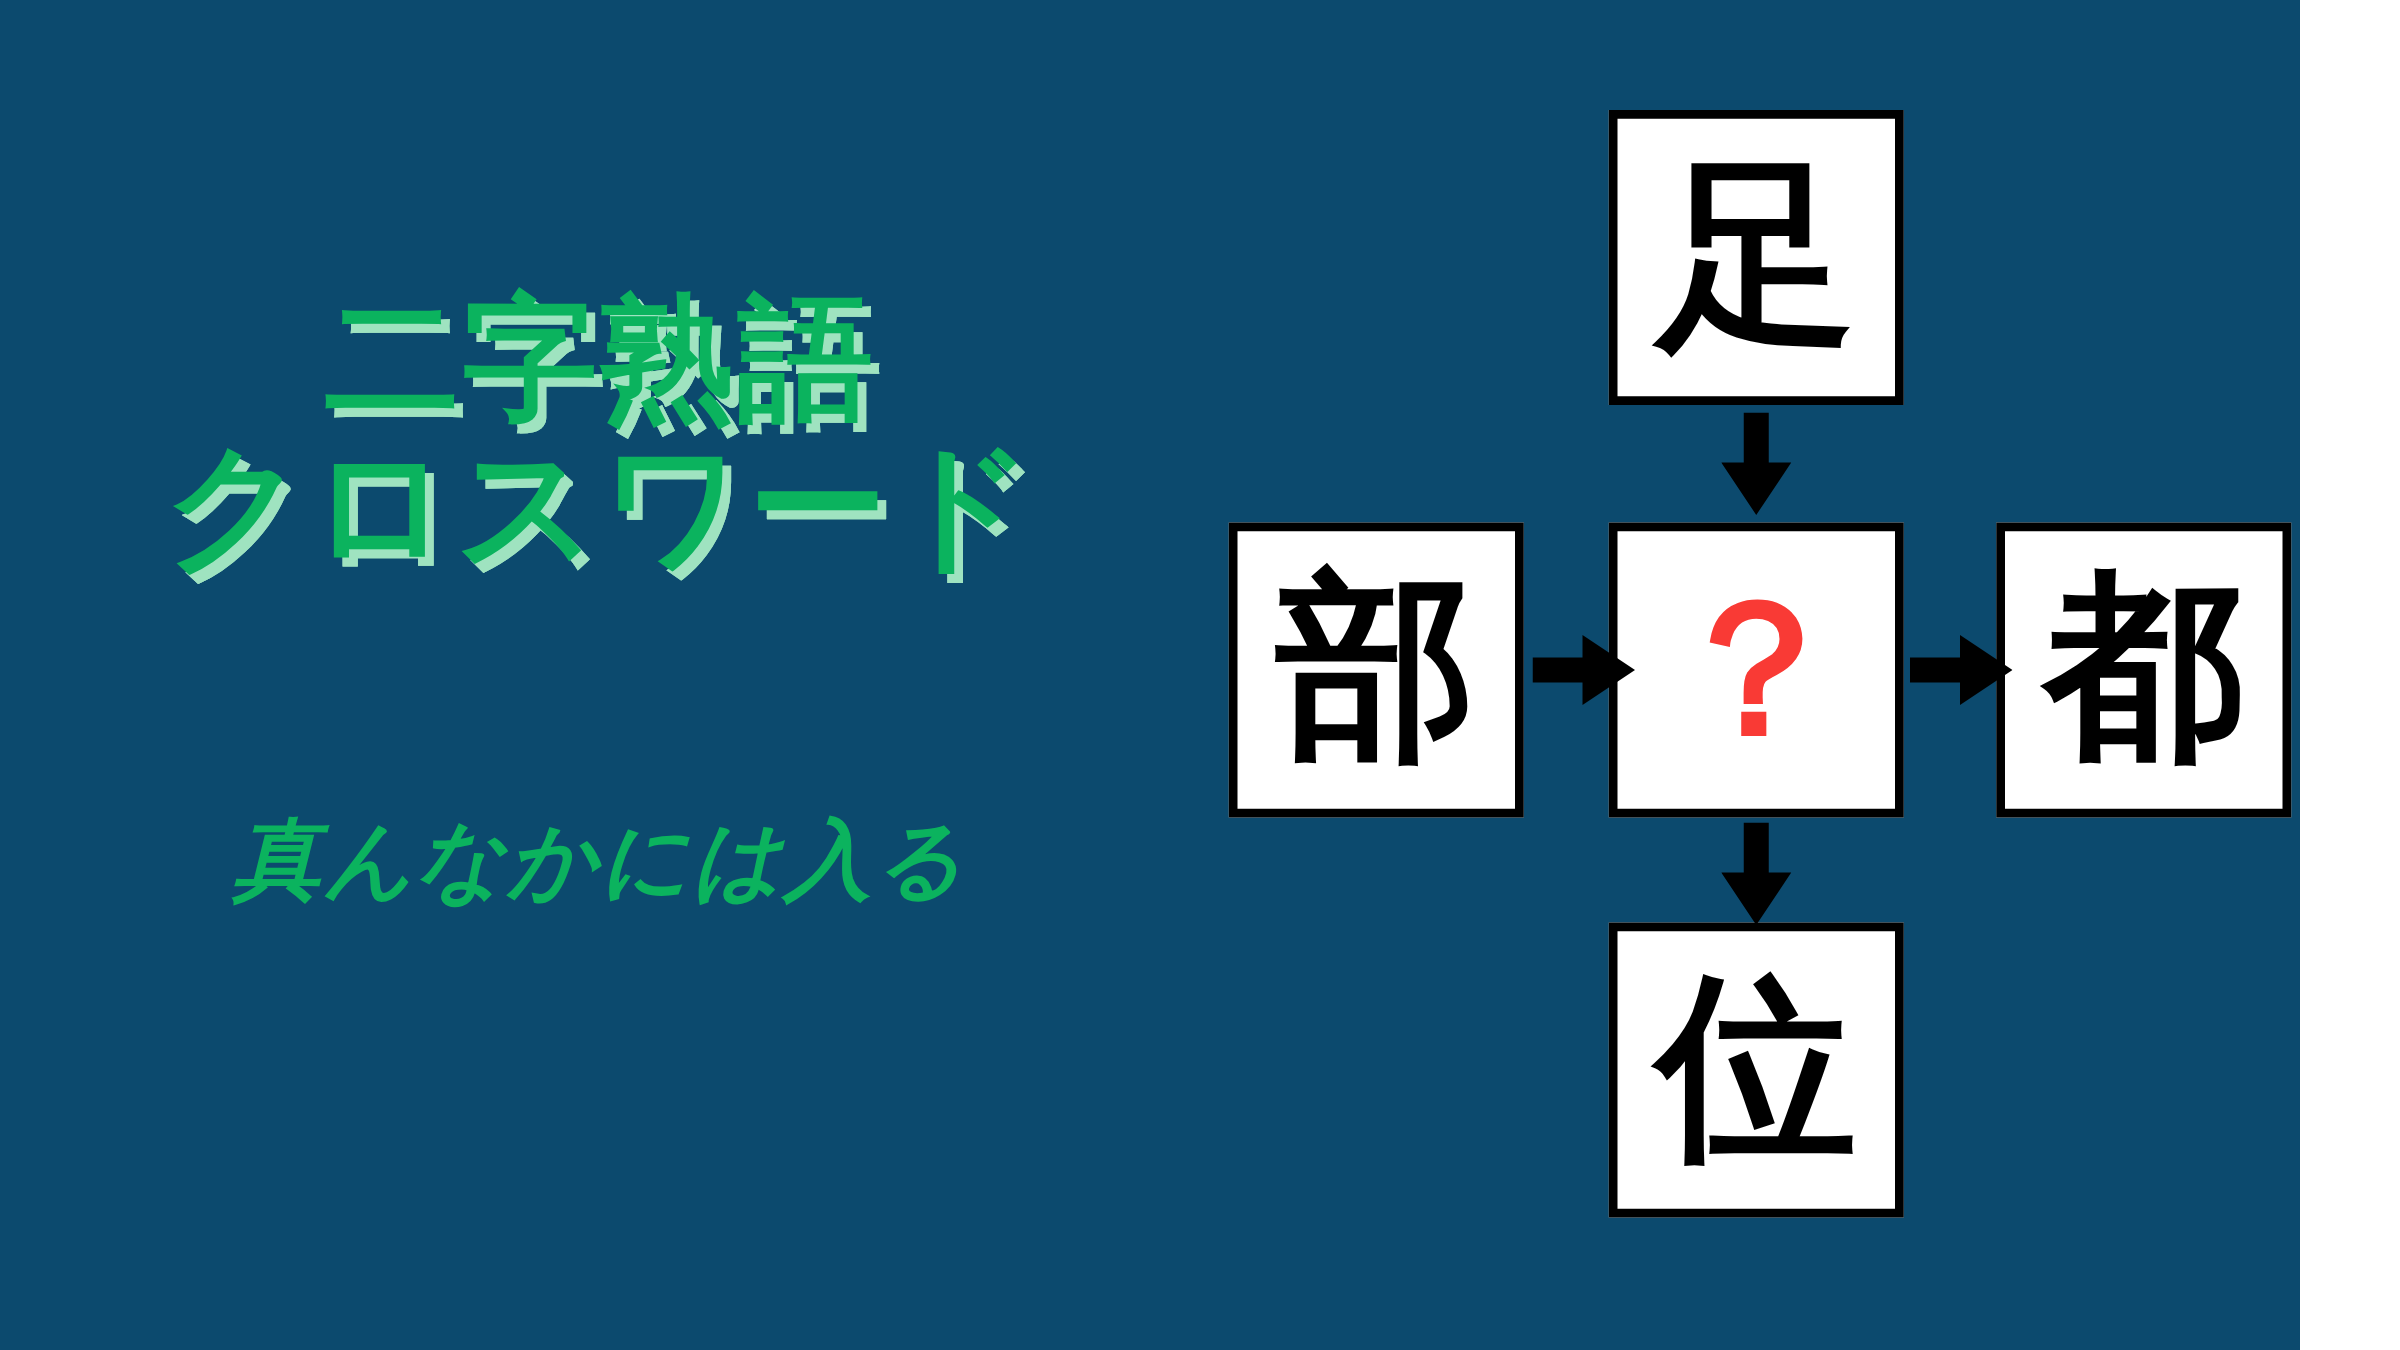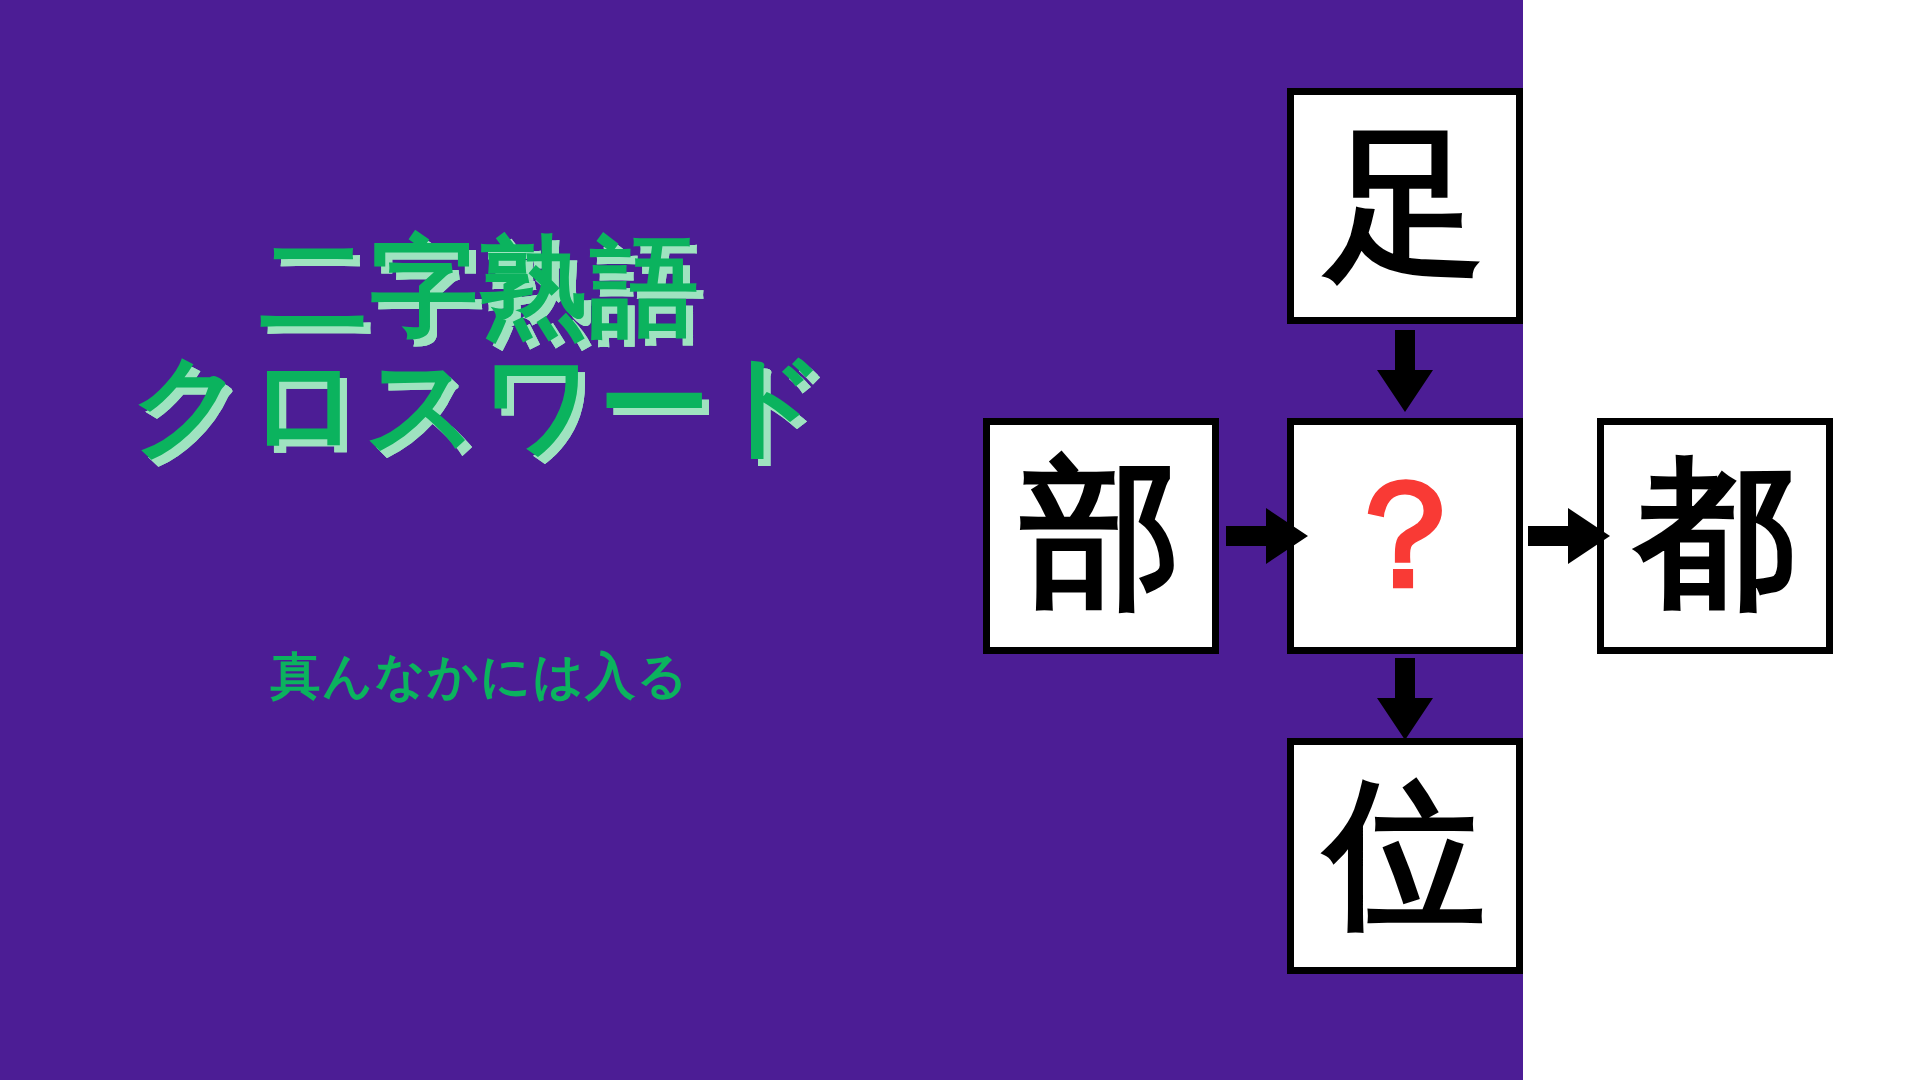--- a/index.html
+++ b/index.html
@@ -10,23 +10,23 @@
   body {
     width: 1920px;
     height: 1080px;
     overflow: hidden;
     font-family: "Liberation Sans", "DejaVu Sans", sans-serif;
     position: relative;
   }
 
   #stage {
     position: relative;
-    width: 1523px;
+    width: 1840px;
     height: 1080px;
-    background: #4c1d95;
+    background: #0c4a6e;
   }
 
   
   .title-block {
     position: absolute;
     left: 0px;
     top: 232px;
     width: 960px;
     text-align: center;
   }
@@ -54,24 +54,25 @@
     position: absolute;
     left: 0px;
     top: 646px;
     width: 960px;
     text-align: center;
   }
   .subtitle-line {
     display: block;
     color: #0bb35e;
     font-weight: 800;
-    font-size: 50px;
+    font-size: 70px;
     line-height: 1.22;
     letter-spacing: 0.03em;
     white-space: nowrap;
+    font-style: italic;
   }
 
   
   .cross {
     position: absolute;
     left: 960px;
     top: 0px;
     width: 960px;
     height: 1080px;
   }

